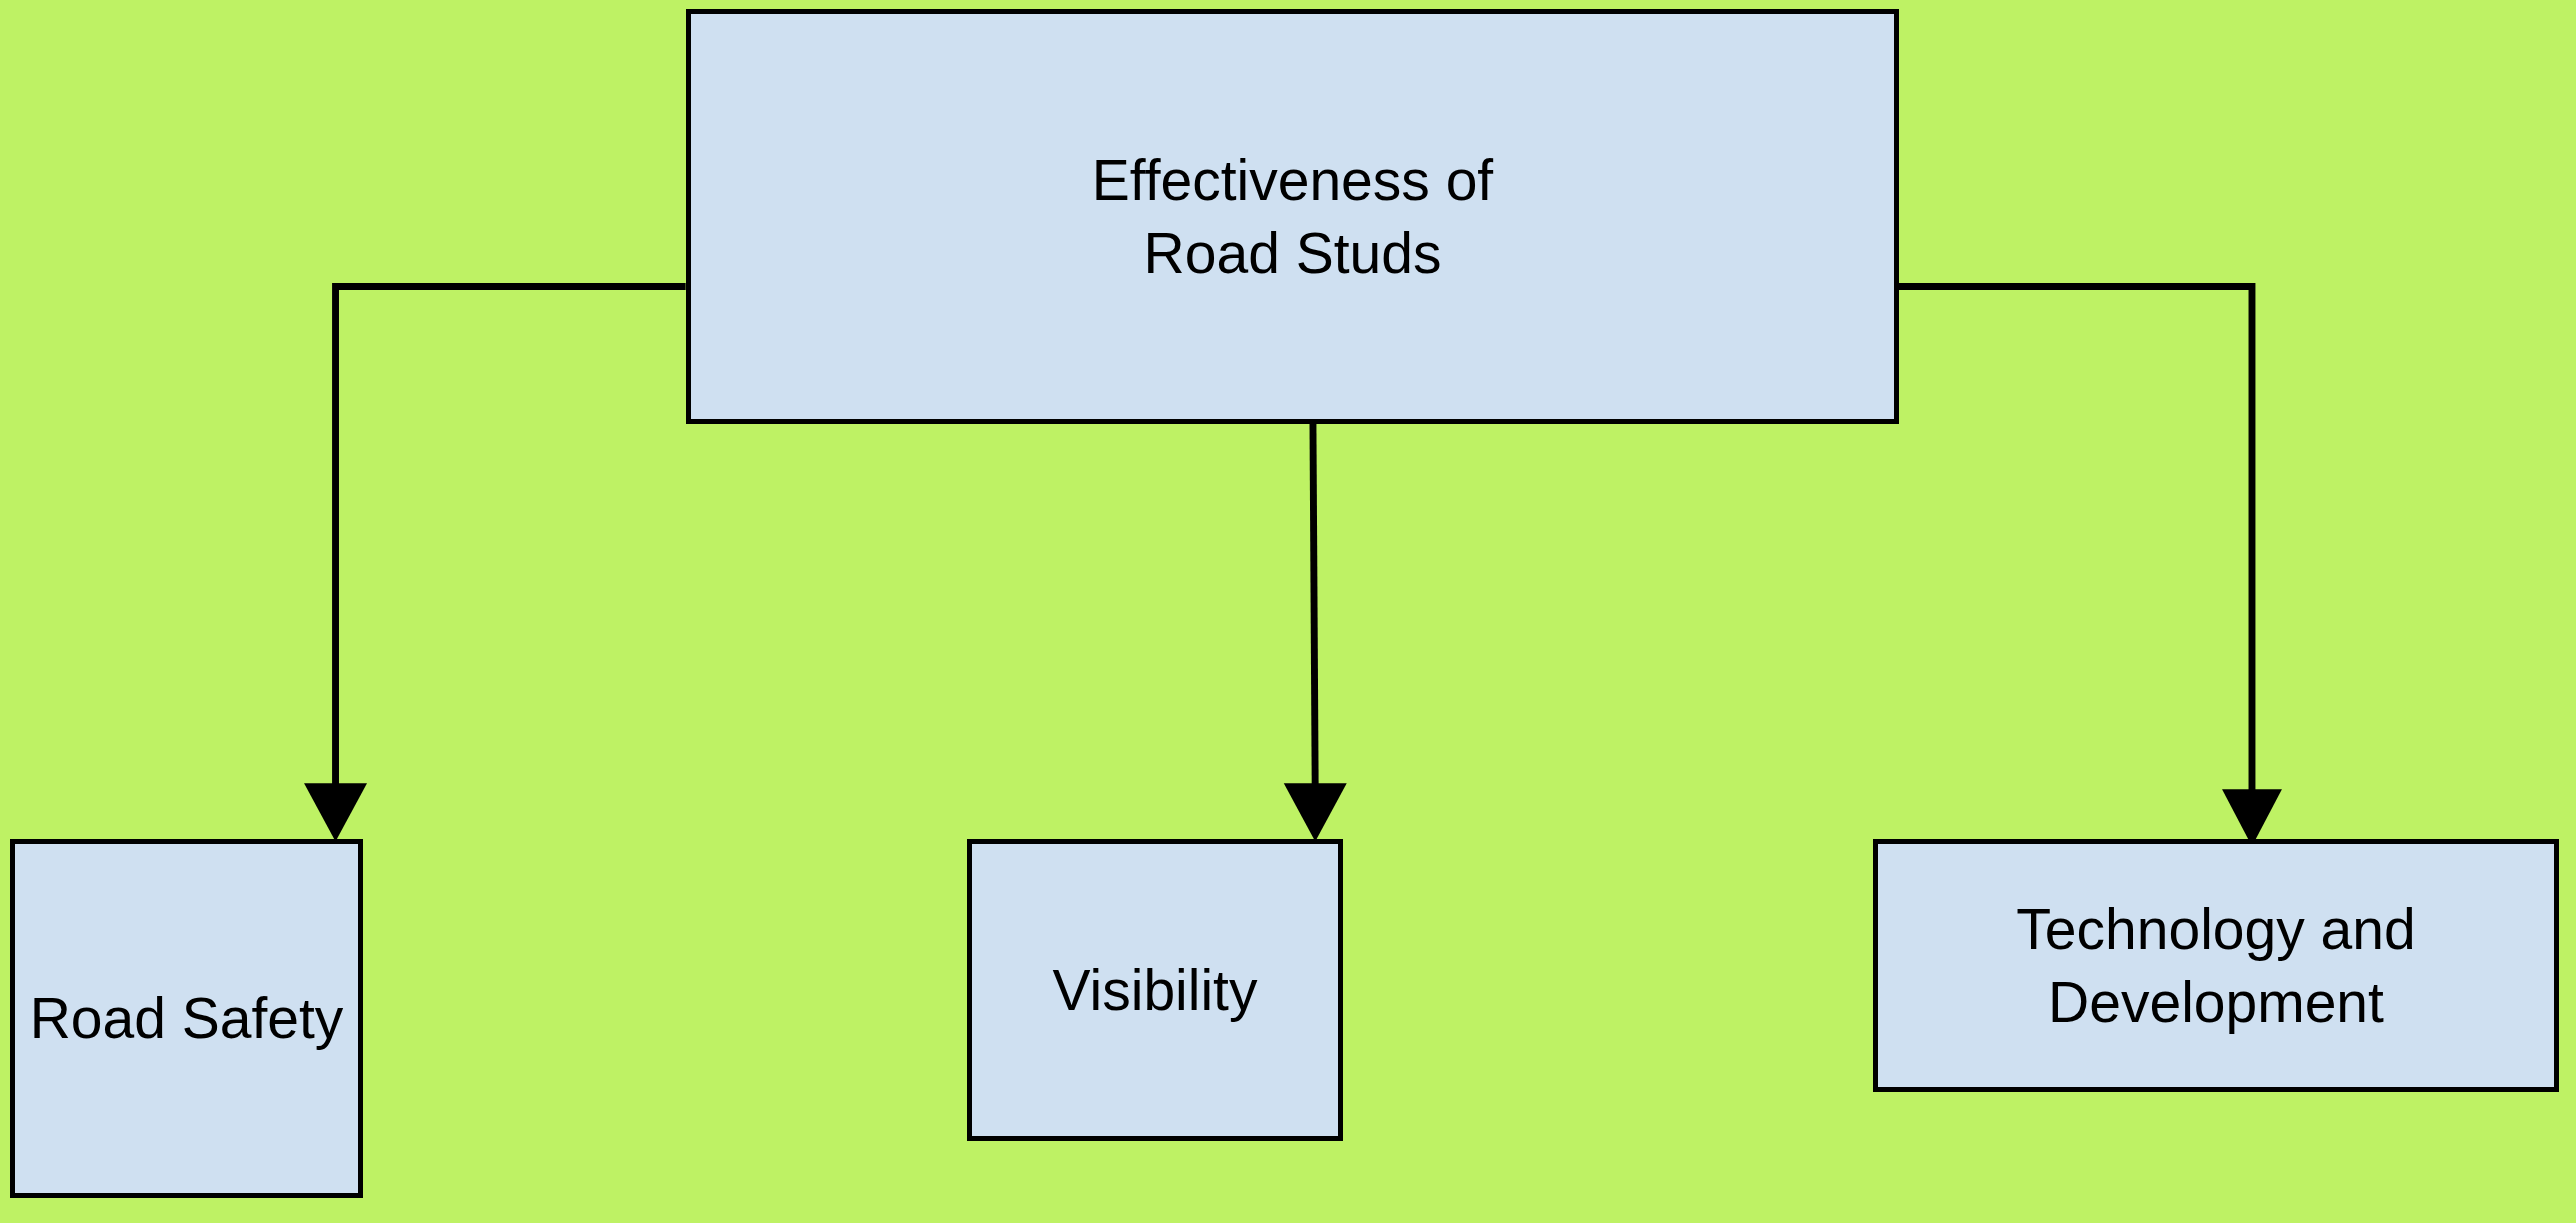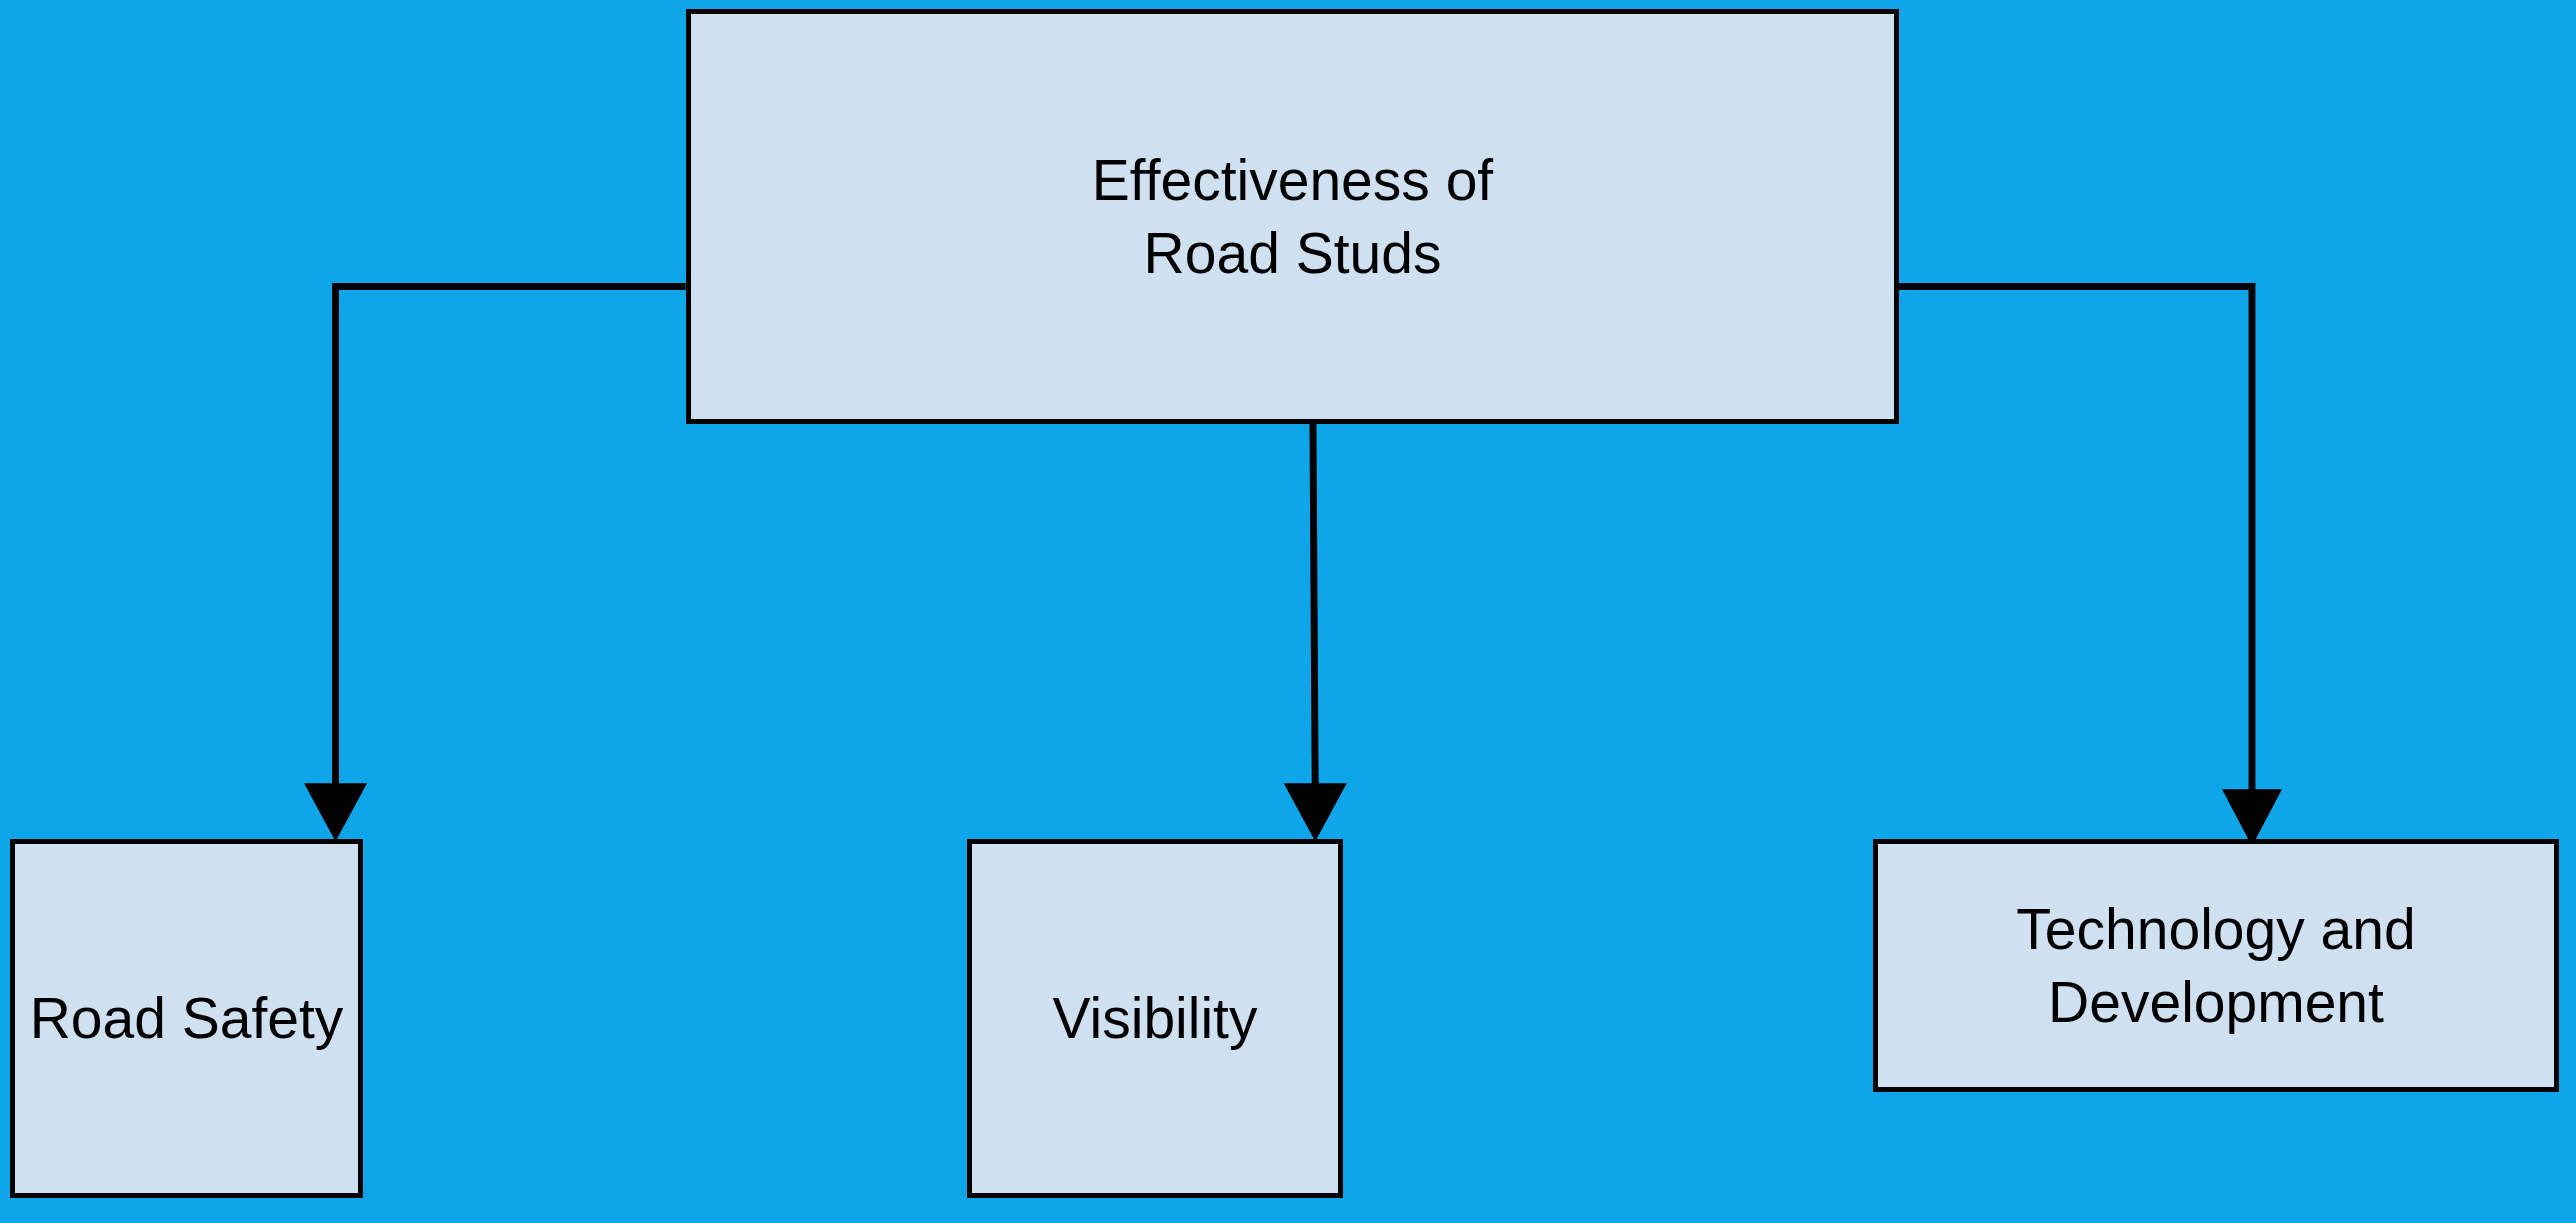--- a/index.html
+++ b/index.html
@@ -52,39 +52,39 @@
     left: 10px;
     top: 839px;
     width: 353px;
     height: 359px;
     font-size: 57px;
   }
   #node-visibility {
     left: 967px;
     top: 839px;
     width: 376px;
-    height: 359px;
+    height: 302px;
     font-size: 57px;
   }
   #node-technology {
     left: 1873px;
     top: 839px;
     width: 686px;
     height: 253px;
     font-size: 57px;
   }
   .node-label {
     display: block;
     padding: 0 10.7px;
   }
 </style>
 </head>
 <body>
 
-<div id="canvas" style="background: #0ea5e9;">
+<div id="canvas" style="background: #bef264;">
 
   <svg id="edges" viewBox="0 0 3355 1594" width="2576" height="1224" xmlns="http://www.w3.org/2000/svg">
 
     <g>
       <path d="M 893 373 L 437 373 L 437 1040" fill="none" stroke="#000000" stroke-width="9"></path>
       <polygon points="437,1096 396,1020 478,1020" fill="#000000" stroke="none"></polygon>
     </g>
 
     <g>
       <path d="M 1710 552 L 1713 1040" fill="none" stroke="#000000" stroke-width="9"></path>

